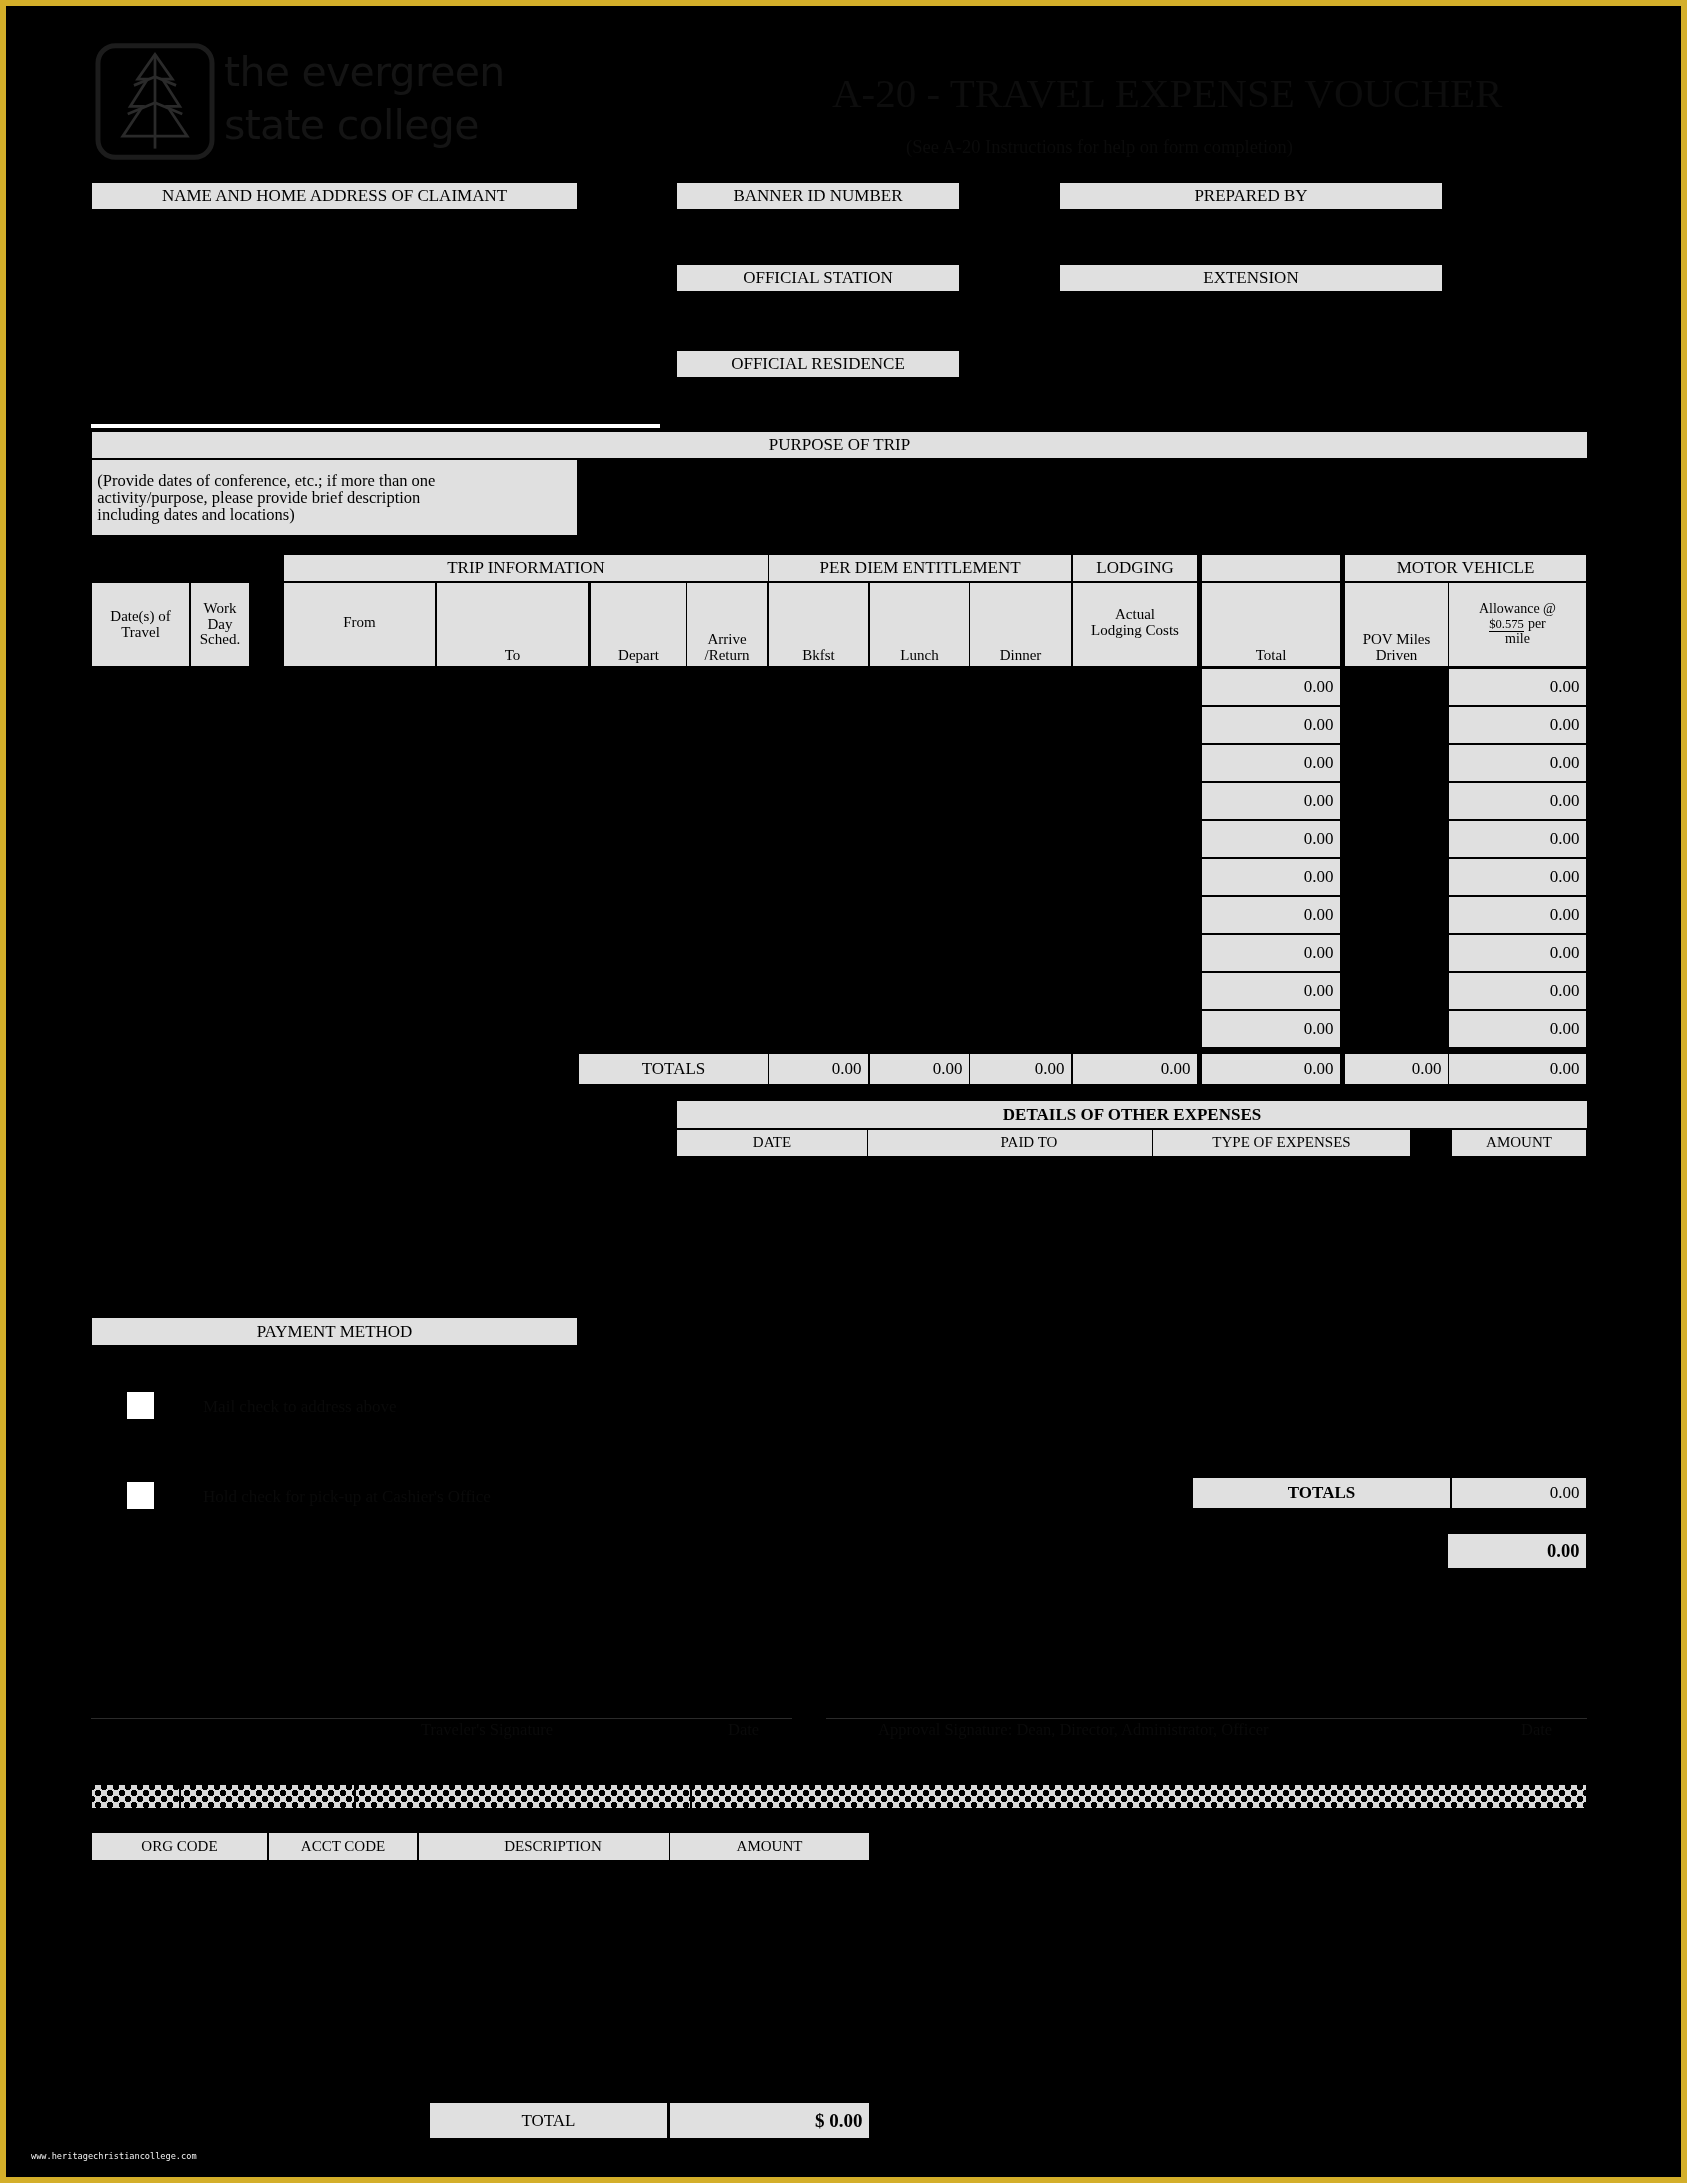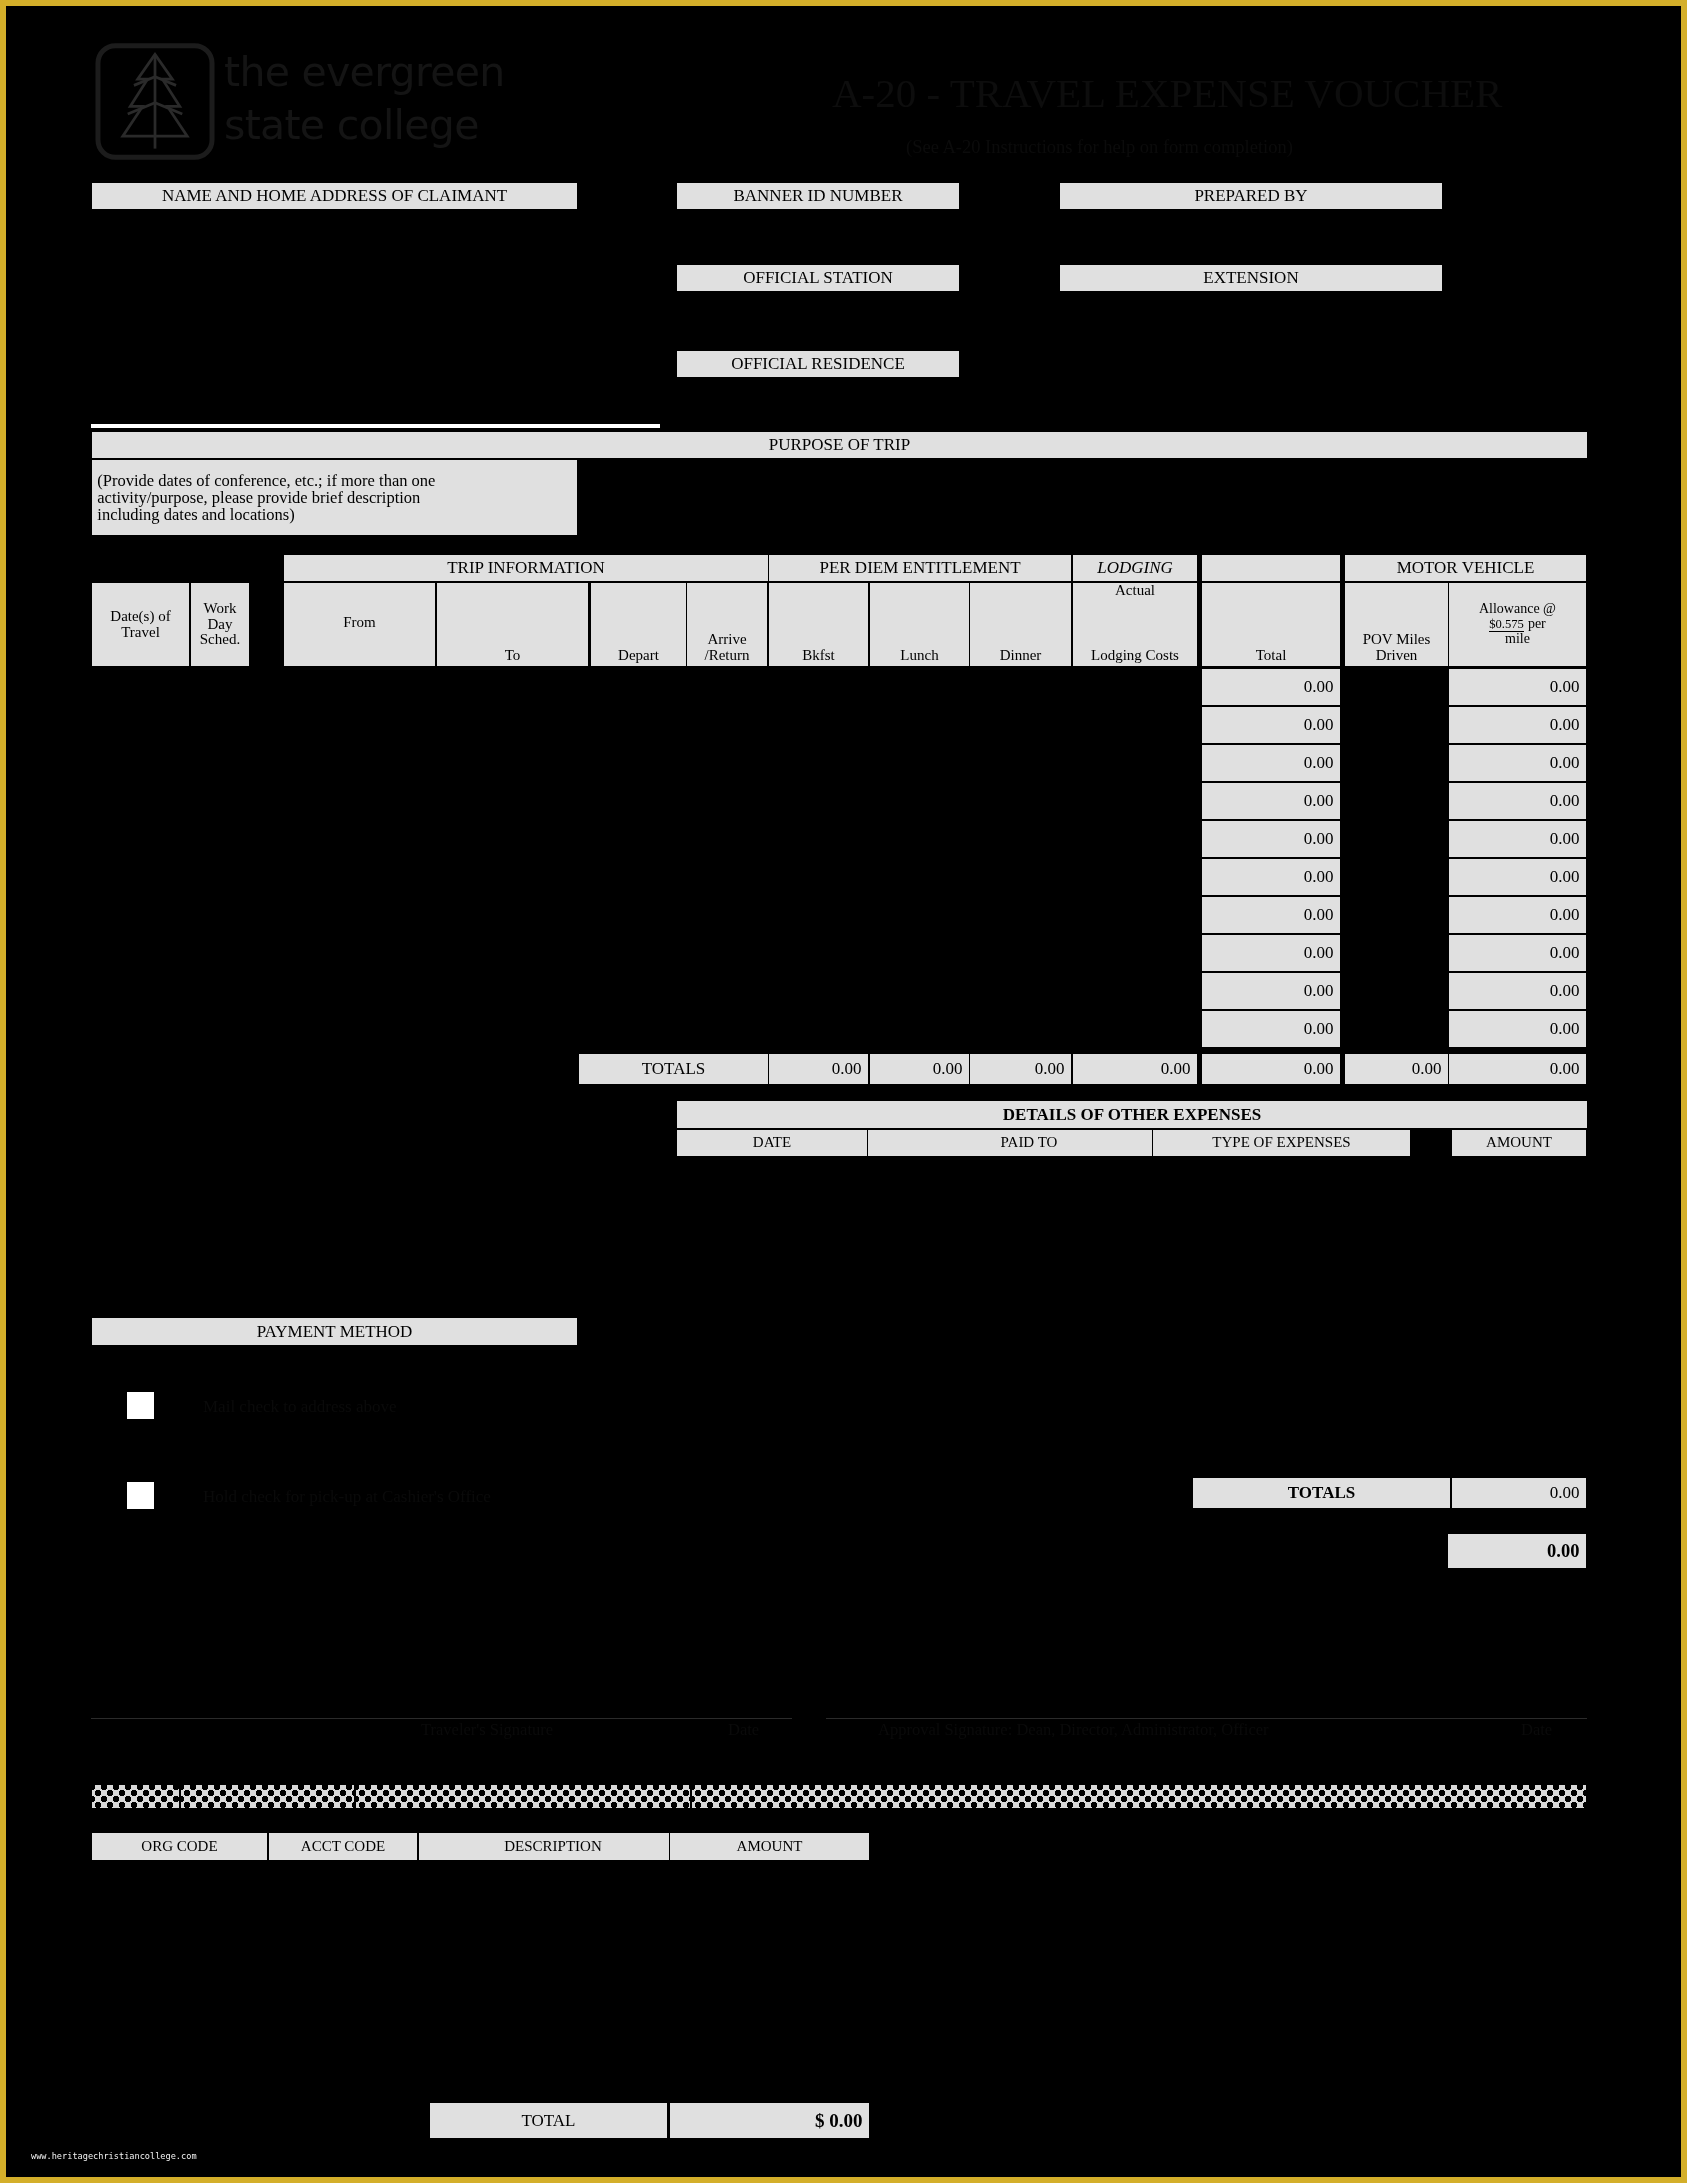--- a/index.html
+++ b/index.html
@@ -110,21 +110,21 @@
     <span>(Provide dates of conference, etc.; if more than one</span>
     <span>activity/purpose, please provide brief description</span>
     <span>including dates and locations)</span>
   </div>
   <div class="abs lbl" style="left:85px;top:425px;width:1497px;height:28px;">PURPOSE OF TRIP</div>
   <div class="abs blank" style="left:572px;top:453px;width:1010px;height:77px;"></div>
 
   <div class="abs blank" style="left:85px;top:548px;width:192px;height:28px;"></div>
   <div class="abs lbl" style="left:277px;top:548px;width:486px;height:28px;">TRIP INFORMATION</div>
   <div class="abs lbl" style="left:762px;top:548px;width:304px;height:28px;">PER DIEM ENTITLEMENT</div>
-  <div class="abs lbl" style="left:1066px;top:548px;width:126px;height:28px;font-style:italic;">LODGING</div>
+  <div class="abs lbl" style="left:1066px;top:548px;width:126px;height:28px;">LODGING</div>
   <div class="abs lbl" style="left:1195px;top:548px;width:140px;height:28px;"></div>
   <div class="abs lbl" style="left:1338px;top:548px;width:243px;height:28px;">MOTOR VEHICLE</div>
 
   <div class="abs lbl sm" style="left:85px;top:576px;width:99px;height:85px;flex-direction:column;">
     <span>Date(s) of</span>
     <span>Travel</span>
   </div>
   <div class="abs lbl sm" style="left:184px;top:576px;width:60px;height:85px;flex-direction:column;">
     <span>Work</span>
     <span>Day</span>
@@ -145,21 +145,21 @@
   </div>
   <div class="abs lbl sm" style="left:762px;top:576px;width:101px;height:85px;align-items:flex-end;padding-bottom:2.6px;">
     <span>Bkfst</span>
   </div>
   <div class="abs lbl sm" style="left:863px;top:576px;width:101px;height:85px;align-items:flex-end;padding-bottom:2.6px;">
     <span>Lunch</span>
   </div>
   <div class="abs lbl sm" style="left:963px;top:576px;width:103px;height:85px;align-items:flex-end;padding-bottom:2.6px;">
     <span>Dinner</span>
   </div>
-  <div class="abs lbl sm" style="left:1066px;top:576px;width:126px;height:85px;flex-direction:column;justify-content:space-between;padding-bottom:2.6px;">
+  <div class="abs lbl sm" style="left:1066px;top:576px;width:126px;height:85px;flex-direction:column;justify-content:center;padding-bottom:2.6px;">
     <span>Actual</span>
     <span>Lodging Costs</span>
   </div>
   <div class="abs lbl sm" style="left:1195px;top:576px;width:140px;height:85px;align-items:flex-end;padding-bottom:2.6px;">
     <span>Total</span>
   </div>
   <div class="abs lbl sm" style="left:1338px;top:576px;width:105px;height:85px;flex-direction:column;justify-content:flex-end;padding-bottom:2.6px;">
     <span>POV Miles</span>
     <span>Driven</span>
   </div>

